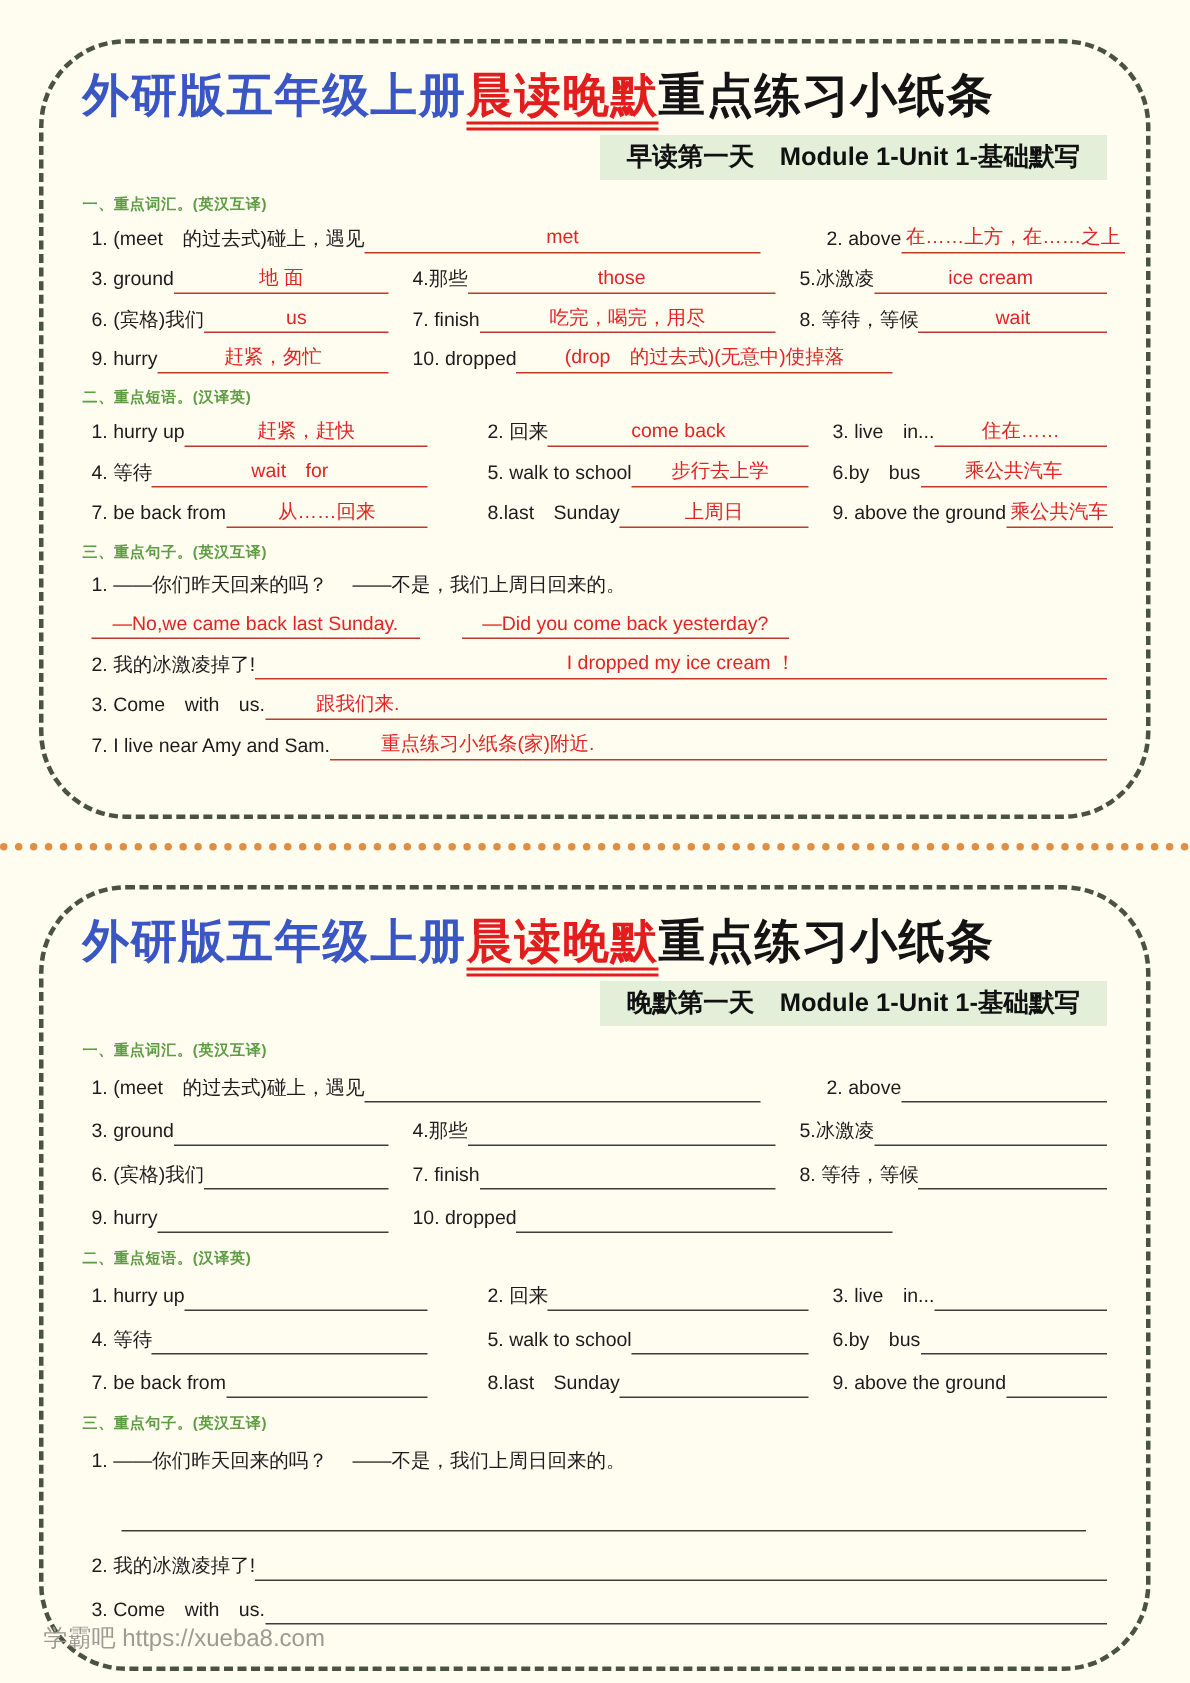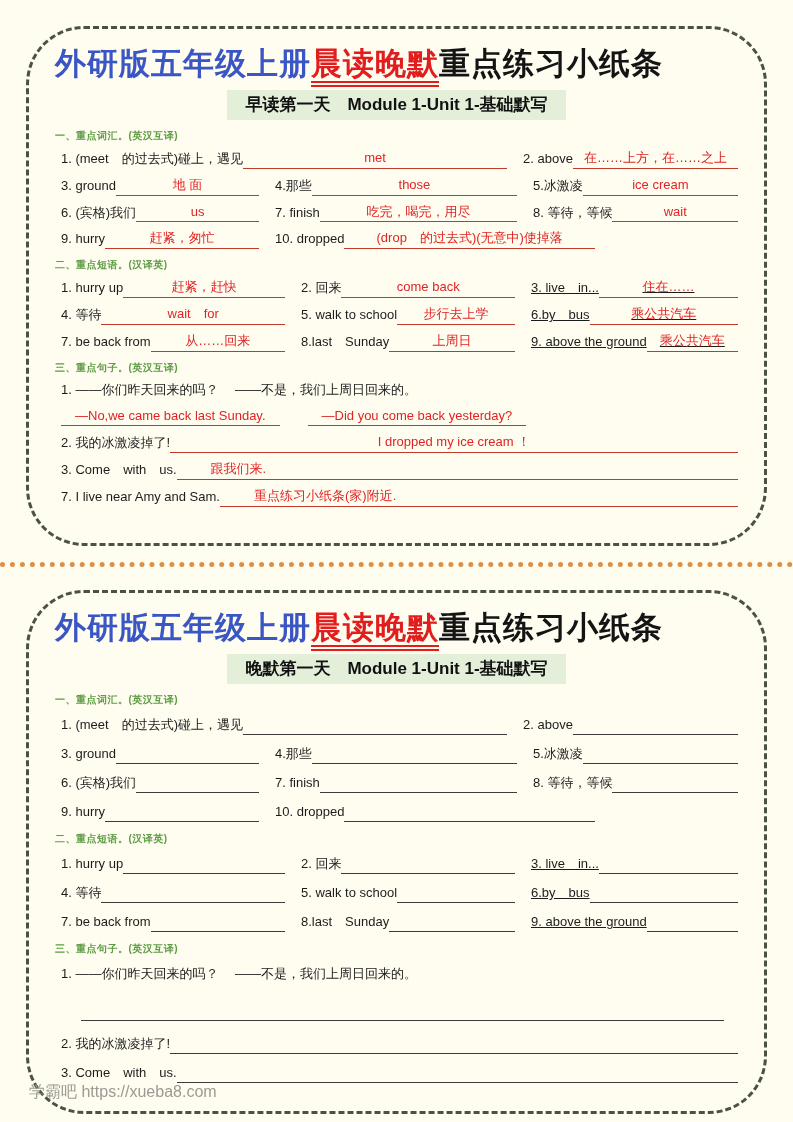--- a/index.html
+++ b/index.html
@@ -26,44 +26,44 @@
     position:absolute;top:562px;left:0;width:793px;height:0;
     border-top:5px dotted var(--divider_orange);
   }
   .page-title{
     margin:4px 0 2px 0;text-align:left;font-size:31px;font-weight:bold;
     letter-spacing:1px;line-height:1.25;white-space:nowrap;
   }
   .t-blue{color:var(--title_blue);}
   .t-red{color:var(--highlight_red);border-bottom:6px double var(--highlight_red);padding-bottom:0;}
   .t-black{color:#141414;}
-  .subtitle-wrap{text-align:center;margin:6px 0 4px 0;}
+  .subtitle-wrap{text-align:right;margin:6px 0 4px 0;}
   .subtitle{
     display:inline-block;background:var(--subtitle_bg);color:#111;
     font-weight:bold;font-size:17px;padding:4px 18px;line-height:1.3;
   }
   .sec-heading{
     color:var(--heading_green);font-weight:bold;font-size:10px;
     margin:9px 0 3px 0;letter-spacing:0.5px;
   }
   .row{display:flex;align-items:flex-end;font-size:13px;line-height:1.45;}
   #panel1 .row{margin:6px 0 7px 6px;}
   #panel2 .row{margin:9px 0 10px 6px;}
   .cell{display:flex;align-items:flex-end;box-sizing:border-box;padding-right:16px;}
   .lbl{white-space:nowrap;}
   .blank{
     flex:1;min-width:36px;min-height:19px;box-sizing:border-box;
     text-align:center;white-space:nowrap;padding:0 3px;
   }
   .blank.red{color:var(--answer_red);border-bottom:1.6px solid var(--underline_red);}
   .blank.empty{border-bottom:1.6px solid var(--underline_dark);}
-  .vr1a{flex:0 0 462px;} .vr1b{flex:1;padding-right:0;}
+  .vr1a{flex:0 0 462px;} .vr1b{flex:1;padding-right:0;margin-left:28px;}
   .va{flex:0 0 214px;} .vb{flex:0 0 258px;} .vc{flex:1;padding-right:0;}
   .v4b{flex:0 0 336px;}
-  .pa{flex:0 0 240px;} .pb{flex:0 0 230px;} .pc{flex:1;padding-right:0;text-decoration:underline;}
+  .pa{flex:0 0 240px;} .pb{flex:0 0 230px;margin-left:24px;} .pc{flex:1;padding-right:0;}
   .sent-label{margin-bottom:2px;}
   .ans-row{margin-top:0 !important;}
   .inline-ans{flex:0 0 auto;padding:0 14px;margin-right:28px;}
   .s1-blank{flex:1;margin:0 14px 0 20px;}
   #panel2 .s1-row{margin-top:18px !important;margin-bottom:14px !important;}
   .left-ans{text-align:left;padding-left:34px;}
   .footer{
     position:absolute;left:0;right:0;bottom:8px;text-align:left;
     color:var(--footer_gray);font-size:16px;
   }

